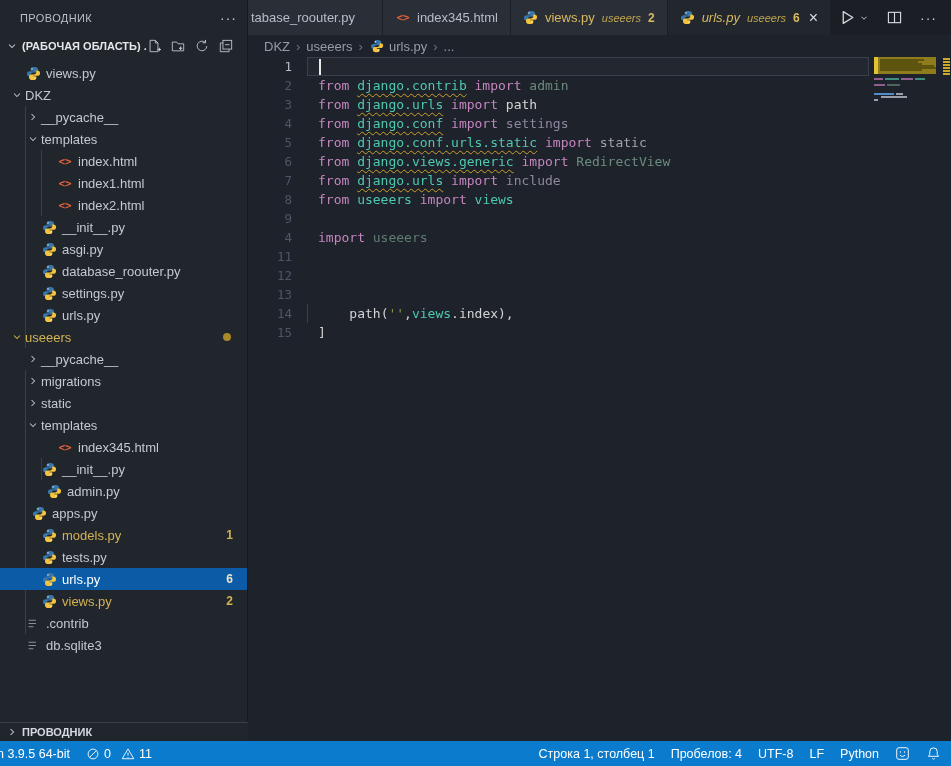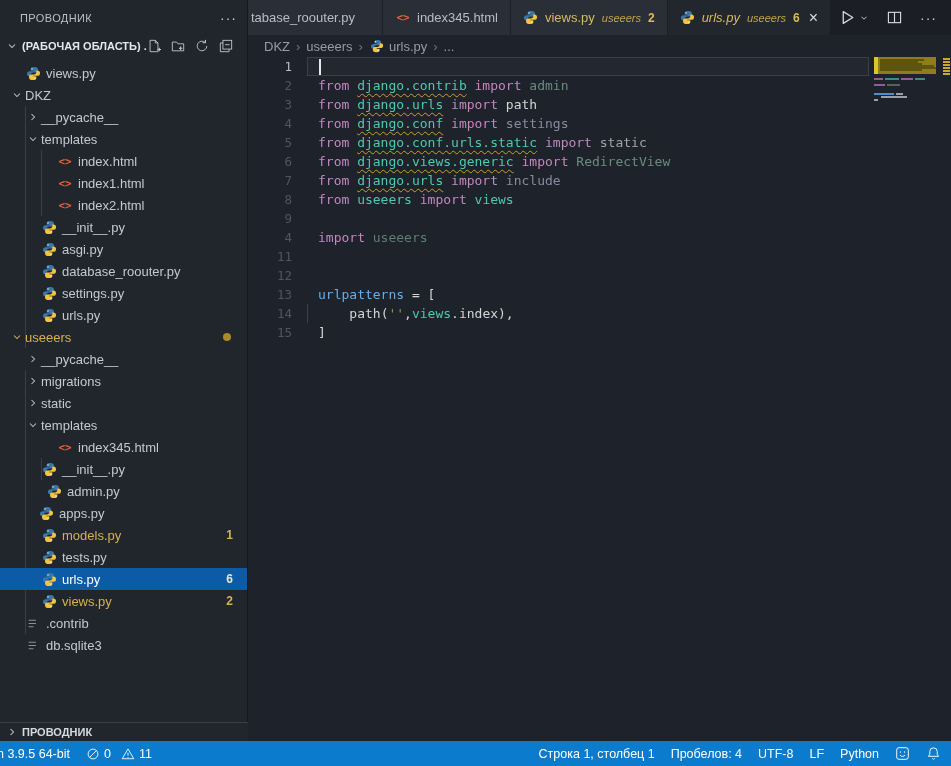--- a/index.html
+++ b/index.html
@@ -333,21 +333,21 @@
             <span class="ficon">
               <svg width="15" height="15" viewBox="0 0 16 16">
                 <path fill="#3a76a8" d="M7.9 1C6.1 1 5 1.8 5 3.2V5h3.2v.6H3.7C2.2 5.6 1 6.7 1 8.4s1.2 2.7 2.7 2.7H5V9.4C5 8 6.2 7 7.7 7h3c1.2 0 2-.8 2-2V3.2C12.7 1.9 11 1 9.4 1z"></path>
                 <path fill="#f4c43c" d="M8.1 15c1.8 0 2.9-.8 2.9-2.2V11H7.8v-.6h4.5c1.5 0 2.7-1.1 2.7-2.8s-1.2-2.7-2.7-2.7H11v1.7C11 8 9.8 9 8.3 9h-3c-1.2 0-2 .8-2 2v1.8C3.3 14.1 5 15 6.6 15z"></path>
                 <circle fill="#fff" cx="6.4" cy="3.1" r=".75"></circle>
                 <circle fill="#fff" cx="9.6" cy="12.9" r=".75"></circle>
               </svg>
             </span>
             <span class="tlabel">admin.py</span>
           </div>
-          <div class="trow" style="padding-left: 22px;">
+          <div class="trow" style="padding-left: 15px;">
             <span class="tspacer"></span>
             <span class="ficon">
               <svg width="15" height="15" viewBox="0 0 16 16">
                 <path fill="#3a76a8" d="M7.9 1C6.1 1 5 1.8 5 3.2V5h3.2v.6H3.7C2.2 5.6 1 6.7 1 8.4s1.2 2.7 2.7 2.7H5V9.4C5 8 6.2 7 7.7 7h3c1.2 0 2-.8 2-2V3.2C12.7 1.9 11 1 9.4 1z"></path>
                 <path fill="#f4c43c" d="M8.1 15c1.8 0 2.9-.8 2.9-2.2V11H7.8v-.6h4.5c1.5 0 2.7-1.1 2.7-2.8s-1.2-2.7-2.7-2.7H11v1.7C11 8 9.8 9 8.3 9h-3c-1.2 0-2 .8-2 2v1.8C3.3 14.1 5 15 6.6 15z"></path>
                 <circle fill="#fff" cx="6.4" cy="3.1" r=".75"></circle>
                 <circle fill="#fff" cx="9.6" cy="12.9" r=".75"></circle>
               </svg>
             </span>
             <span class="tlabel">apps.py</span>
@@ -521,21 +521,21 @@
         <div class="cline"><span class="ln">3</span><span class="lcontent"><span class="tok" style="color:#c586c0">from </span><span class="tok wavy" style="color:#4ec9b0">django.urls</span><span class="tok" style="color:#d4d4d4"> </span><span class="tok" style="color:#c586c0">import</span><span class="tok" style="color:#d4d4d4"> </span><span class="tok" style="color:#d4d4d4">path</span></span></div>
         <div class="cline"><span class="ln">4</span><span class="lcontent"><span class="tok" style="color:#c586c0">from </span><span class="tok wavy" style="color:#4ec9b0">django.conf</span><span class="tok" style="color:#d4d4d4"> </span><span class="tok" style="color:#c586c0">import</span><span class="tok" style="color:#d4d4d4"> </span><span class="tok" style="color:#8d87a0">settings</span></span></div>
         <div class="cline"><span class="ln">5</span><span class="lcontent"><span class="tok" style="color:#c586c0">from </span><span class="tok wavy" style="color:#4ec9b0">django.conf.urls.static</span><span class="tok" style="color:#d4d4d4"> </span><span class="tok" style="color:#c586c0">import</span><span class="tok" style="color:#d4d4d4"> </span><span class="tok" style="color:#a2a4a6">static</span></span></div>
         <div class="cline"><span class="ln">6</span><span class="lcontent"><span class="tok" style="color:#c586c0">from </span><span class="tok wavy" style="color:#4ec9b0">django.views.generic</span><span class="tok" style="color:#d4d4d4"> </span><span class="tok" style="color:#c586c0">import</span><span class="tok" style="color:#d4d4d4"> </span><span class="tok" style="color:#6a8c80">RedirectView</span></span></div>
         <div class="cline"><span class="ln">7</span><span class="lcontent"><span class="tok" style="color:#c586c0">from </span><span class="tok wavy" style="color:#4ec9b0">django.urls</span><span class="tok" style="color:#d4d4d4"> </span><span class="tok" style="color:#c586c0">import</span><span class="tok" style="color:#d4d4d4"> </span><span class="tok" style="color:#8d87a0">include</span></span></div>
         <div class="cline"><span class="ln">8</span><span class="lcontent"><span class="tok" style="color:#c586c0">from </span><span class="tok" style="color:#4ec9b0">useeers</span><span class="tok" style="color:#d4d4d4"> </span><span class="tok" style="color:#c586c0">import</span><span class="tok" style="color:#d4d4d4"> </span><span class="tok" style="color:#4ec9b0">views</span></span></div>
         <div class="cline"><span class="ln">9</span><span class="lcontent"></span></div>
         <div class="cline"><span class="ln">4</span><span class="lcontent"><span class="tok" style="color:#c586c0">import</span><span class="tok" style="color:#d4d4d4"> </span><span class="tok" style="color:#5f7d72">useeers</span></span></div>
         <div class="cline"><span class="ln">11</span><span class="lcontent"></span></div>
         <div class="cline"><span class="ln">12</span><span class="lcontent"></span></div>
-        <div class="cline"><span class="ln">13</span><span class="lcontent"><span class="tok" style="color:#61afef">urlpatterns</span><span class="tok" style="color:#d4d4d4"> = </span><span class="tok" style="color:#d4d4d4">[</span></span></div>
+        <div class="cline"><span class="ln">13</span></div>
         <div class="cline"><span class="ln">14</span><span class="lcontent bguide"><span class="tok" style="color:#d4d4d4">    path</span><span class="tok" style="color:#d4d4d4">(</span><span class="tok" style="color:#8a9a45">''</span><span class="tok" style="color:#d4d4d4">,</span><span class="tok" style="color:#4ec9b0">views</span><span class="tok" style="color:#d4d4d4">.</span><span class="tok" style="color:#d4d4d4">index</span><span class="tok" style="color:#d4d4d4">),</span></span></div>
         <div class="cline"><span class="ln">15</span><span class="lcontent"><span class="tok" style="color:#d4d4d4">]</span></span></div>
       </div>
 
     <div class="minimap">
       <div class="mm-warnblock">
         <div class="bar"></div>
         <div class="mm-wline" style="top:2px;  width:44px;"></div>
         <div class="mm-wline" style="top:4px;  width:38px;"></div>
         <div class="mm-wline" style="top:6px;  width:42px;"></div>

